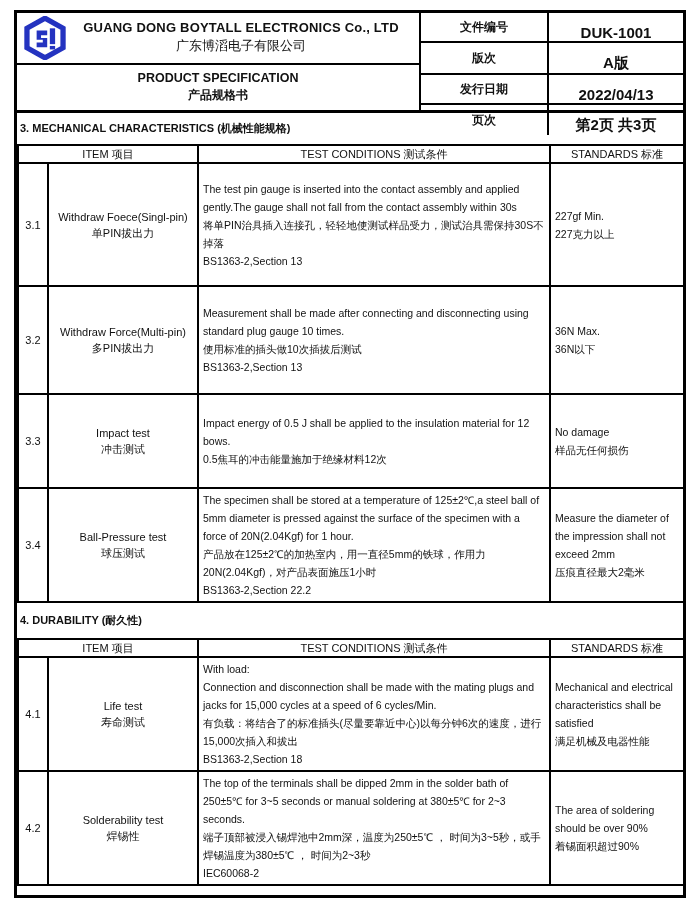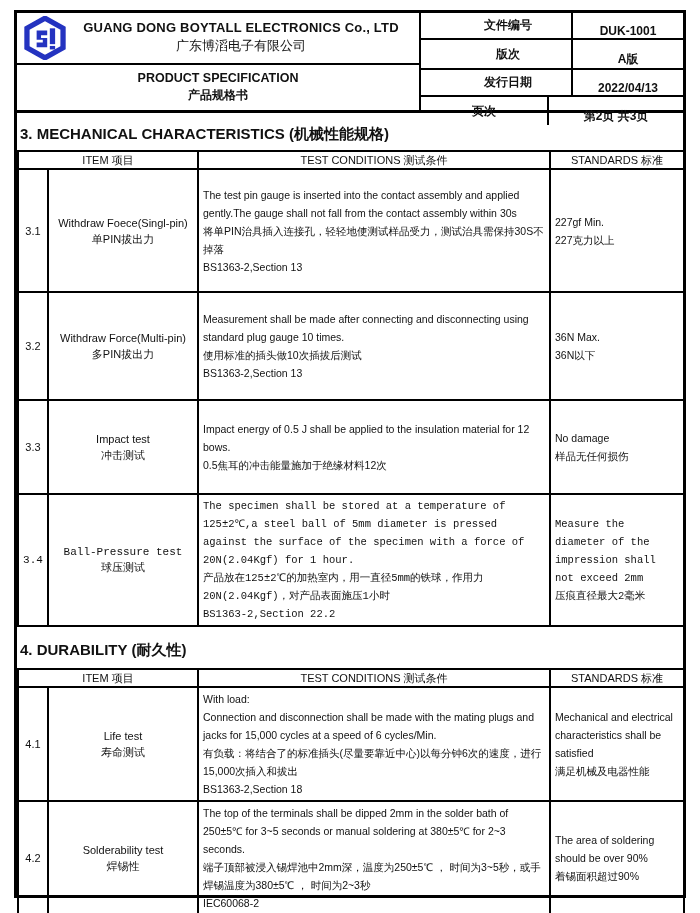--- a/index.html
+++ b/index.html
@@ -24,42 +24,42 @@
   .company-block { flex:1; border-bottom:2px solid #000; display:flex; align-items:center; padding:2px 4px; }
   .logo { width:44px; height:44px; flex:none; margin-left:2px; }
   .company-names { flex:1; text-align:center; }
   .company-en { font-size:13px; font-weight:bold; letter-spacing:0.2px; }
   .company-cn { font-size:13px; font-weight:normal; margin-top:2px; }
   .title-block { flex:1; display:flex; flex-direction:column; align-items:center; justify-content:center; }
   .title-en { font-size:12.5px; font-weight:bold; }
   .title-cn { font-size:12px; font-weight:bold; margin-top:2px; }
   .header-right { flex:1; display:flex; flex-direction:column; }
   .info-row { flex:1; display:flex; }
-  .info-row:not(:last-child) { border-bottom:2px solid #000;padding-left:24px; }
+  .info-row:not(:last-child) { border-bottom:2px solid #000; }
   .info-label { width:128px; border-right:2px solid #000; display:flex; align-items:center; justify-content:center; font-size:12px; font-weight:bold; }
-  .info-value { flex:1; display:flex; align-items:center; justify-content:center; font-size:12px; font-weight:bold;margin-top:11px; }
+  .info-value { flex:1; display:flex; align-items:center; justify-content:center; font-size:15px; font-weight:bold;margin-top:11px; }
 
   
-  .section-title { flex:none; display:flex; align-items:center; padding-left:3px; font-size:15px; font-weight:bold;margin-top:6px; }
+  .section-title { flex:none; display:flex; align-items:center; padding-left:3px; font-size:11px; font-weight:bold; }
   .st3 { height:31px; }
   .st4 { height:35px; }
 
   
   table.spec { width:100%; border-collapse:collapse; table-layout:fixed; flex:none; }
   table.spec th, table.spec td { border:2px solid #000; vertical-align:middle; }
   table.spec th { font-size:11px; font-weight:normal; height:18px; text-align:center; }
   td.no { text-align:center; font-size:11px; }
   td.item { text-align:center; font-size:11px; line-height:16px; padding:2px; }
   td.cond { padding:2px 4px; }
   td.cond div, td.std div { font-size:10.5px; line-height:18px; }
   td.std { padding:2px 4px; }
   tr.h123 td { height:123px; }
   tr.h108 td { height:108px; }
   tr.h94  td { height:94px; }
-  tr.h128 td { height:100px;font-family:Liberation Mono, monospace; }
+  tr.h128 td { height:100px; }
   tr.h116 td { height:112px; }
   tr.h104 td { height:104px; }
 </style>
 </head>
 <body>
 
 <div class="doc">
 
   <div class="header">
     <div class="header-left">

